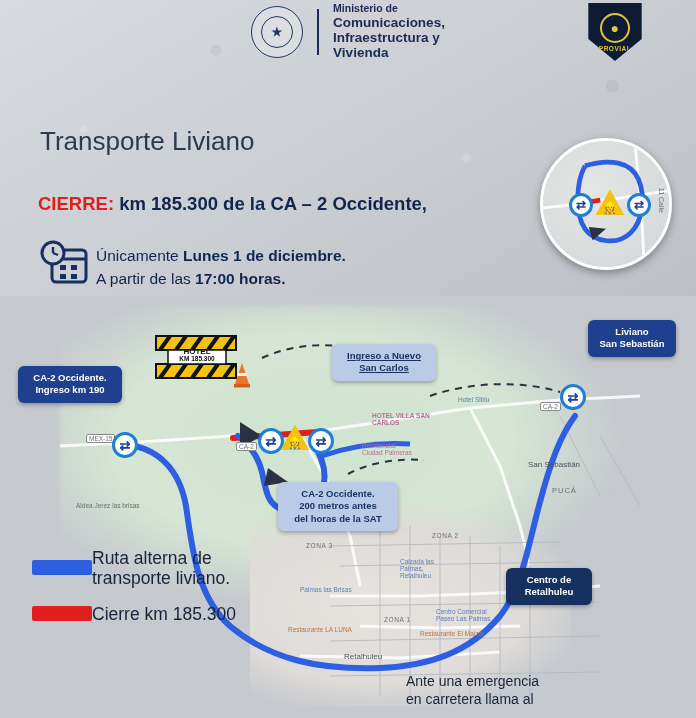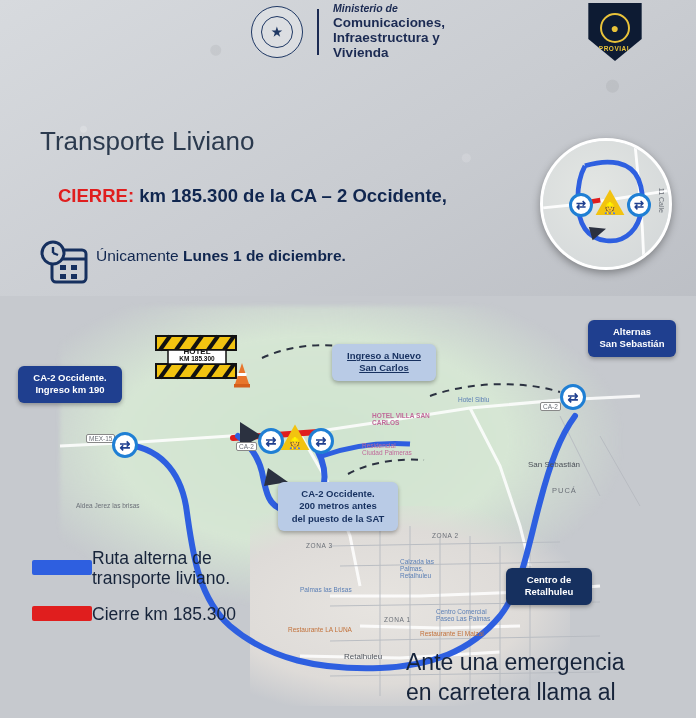--- a/index.html
+++ b/index.html
@@ -41,21 +41,21 @@
     text-align: center; line-height: 1.5;
     background: rgba(255,255,255,.25);
   }
   .seal .inner {
     width: 32px; height: 32px; border-radius: 50%;
     border: 1px solid #1f3864;
     display:flex;align-items:center;justify-content:center;
     font-size: 12px;
   }
   .mintxt { color: #1b2a52; line-height: 1.12; }
-  .mintxt .l1 { font-size: 10.5px; font-weight: 600; font-style: italic; }
+  .mintxt .l1 { font-size: 10.5px; font-weight: 600; }
   .mintxt .l2 { font-size: 13.5px; font-weight: bold; }
   .vline { width: 2px; height: 46px; background: #1b2a52; margin: 0 4px; }
   .provial {
     position: absolute; top: 3px; right: 48px;
     width: 62px; height: 60px;
   }
   .provial .shield {
     width: 58px; height: 58px;
     background: #0d1b33;
     clip-path: polygon(4% 0, 96% 0, 96% 62%, 50% 100%, 4% 62%);
@@ -71,22 +71,22 @@
   .title {
     position: absolute; left: 38px; top: 66px;
     font-size: 53px; font-weight: bold; color: #1c3f94;
     letter-spacing: -1px;
   }
   .subtitle {
     position: absolute; left: 40px; top: 126px;
     font-size: 26px; color: #2b3a4e;
   }
   .closure {
-    position: absolute; left: 38px; top: 184px; width: 520px;
-    font-size: 18.5px; font-weight: bold; color: #10264f; line-height: 1.32; margin-left: 20px;
+    position: absolute; left: 38px; top: 192px; width: 520px;
+    font-size: 18.5px; font-weight: bold; color: #10264f; line-height: 1.32;
   }
   .closure .red { color: #e01e1e; }
   .sched {
     position: absolute; left: 96px; top: 244px; width: 400px;
     font-size: 15.5px; color: #10264f; line-height: 1.5;
   }
   .sched b { font-weight: bold; }
   .cal-ico {
     position: absolute; left: 40px; top: 240px;
     width: 48px; height: 46px;
@@ -150,21 +150,21 @@
     overflow: hidden;
   }
   .inset .bg { position:absolute;inset:0;background:radial-gradient(ellipse at 40% 40%,#e3e6e3,#d2d6d8); }
   
   .legend { position: absolute; left: 32px; bottom: 78px; }
   .legend .row { display:flex; align-items:center; margin-bottom: 16px; }
   .legend .swatch { width: 60px; height: 15px; border-radius: 2px; }
   .legend .txt { font-size: 17.5px; color: #17243a; line-height: 1.15; }
   .emerg {
     position: absolute; right: 16px; bottom: 10px; width: 274px;
-    font-size: 23px; color: #17243a; line-height: 1.3; text-align: left;
+    font-size: 14px; color: #17243a; line-height: 1.3; text-align: left;
   }
 </style>
 </head>
 <body>
 
 <div id="page">
   <div class="texture"></div>
 
   <div class="hdr">
     <div class="seal">
@@ -199,20 +199,23 @@
     <rect x="20" y="34" width="6" height="5" fill="#16305f"></rect>
     <rect x="31" y="34" width="6" height="5" fill="#16305f"></rect>
     <circle cx="13" cy="13" r="11" fill="#cfd2d6" stroke="#16305f" stroke-width="3"></circle>
     <line x1="13" y1="13" x2="13" y2="7" stroke="#16305f" stroke-width="2.4"></line>
     <line x1="13" y1="13" x2="18" y2="15" stroke="#16305f" stroke-width="2.4"></line>
   </svg>
 
   <div class="sched">
     <div>
       <span>Únicamente </span><b>Lunes 1 de diciembre.</b>
+    </div>
+    <div>
+      <span>A partir de las </span><b>17:00 horas.</b>
     </div>
   </div>
 
   <div class="map">
     <div class="base"></div>
     <div class="green"></div>
     <div class="city"></div>
 
     <svg viewBox="0 0 696 422">
 
@@ -317,27 +320,27 @@
 
     <div class="box" style="left:18px;top:70px;width:104px;">
       <div>CA-2 Occidente.</div>
       <div>Ingreso km 190</div>
     </div>
     <div class="box light" style="left:332px;top:48px;width:104px;text-decoration:underline;">
       <div>Ingreso a Nuevo</div>
       <div>San Carlos</div>
     </div>
     <div class="box" style="left:588px;top:24px;width:88px;">
-      <div>Alternas</div>
+      <div>Liviano</div>
       <div>San Sebastián</div>
     </div>
     <div class="box light" style="left:278px;top:186px;width:120px;">
       <div>CA-2 Occidente.</div>
       <div>200 metros antes</div>
-      <div>del puesto de la SAT</div>
+      <div>del horas de la SAT</div>
     </div>
     <div class="box dark" style="left:498px;top:272px;width:86px;">
       <div>Centro de</div>
       <div>Retalhuleu</div>
     </div>
   </div>
 
   <div class="inset">
     <div class="bg"></div>
     <svg viewBox="0 0 132 132" style="position:absolute;inset:0;">

